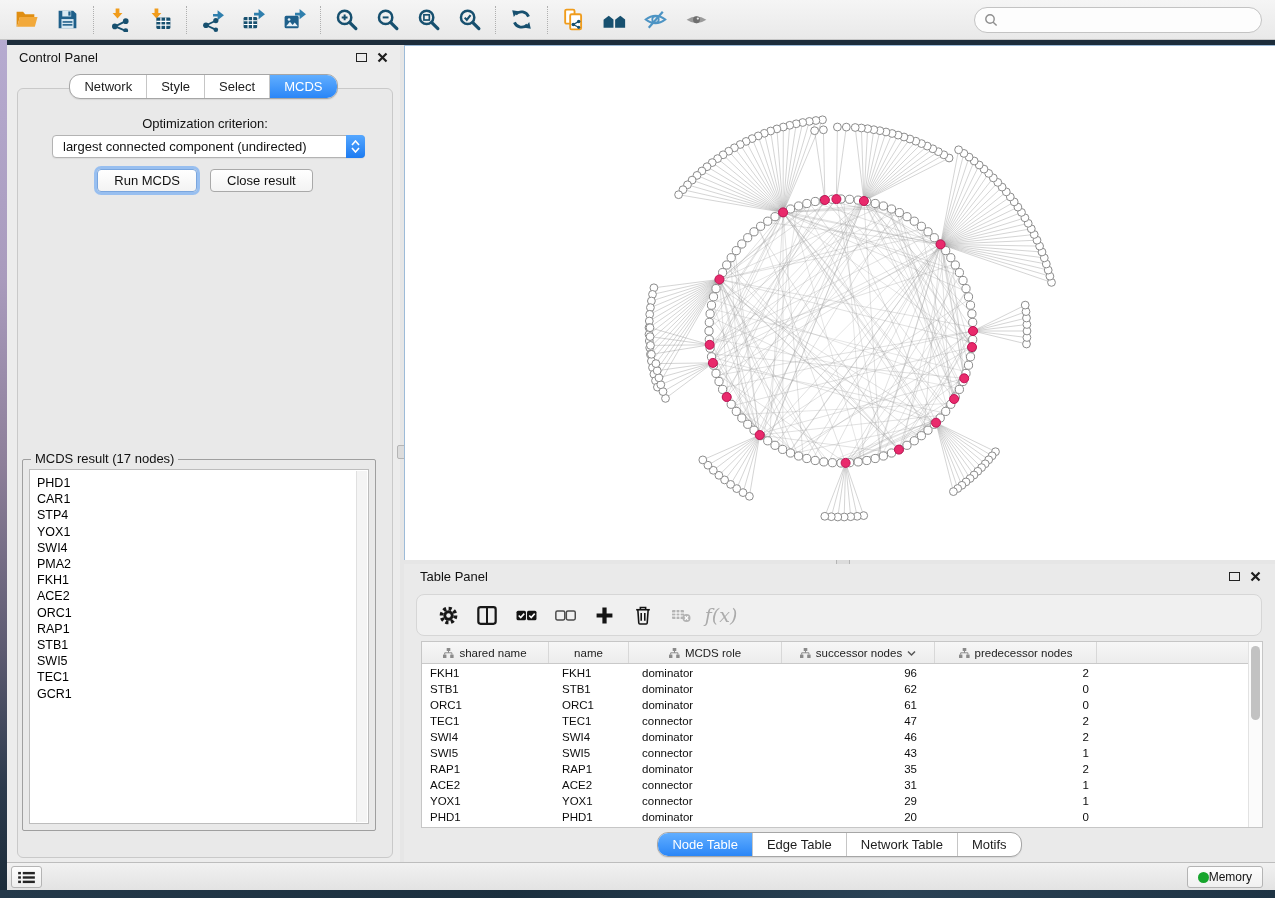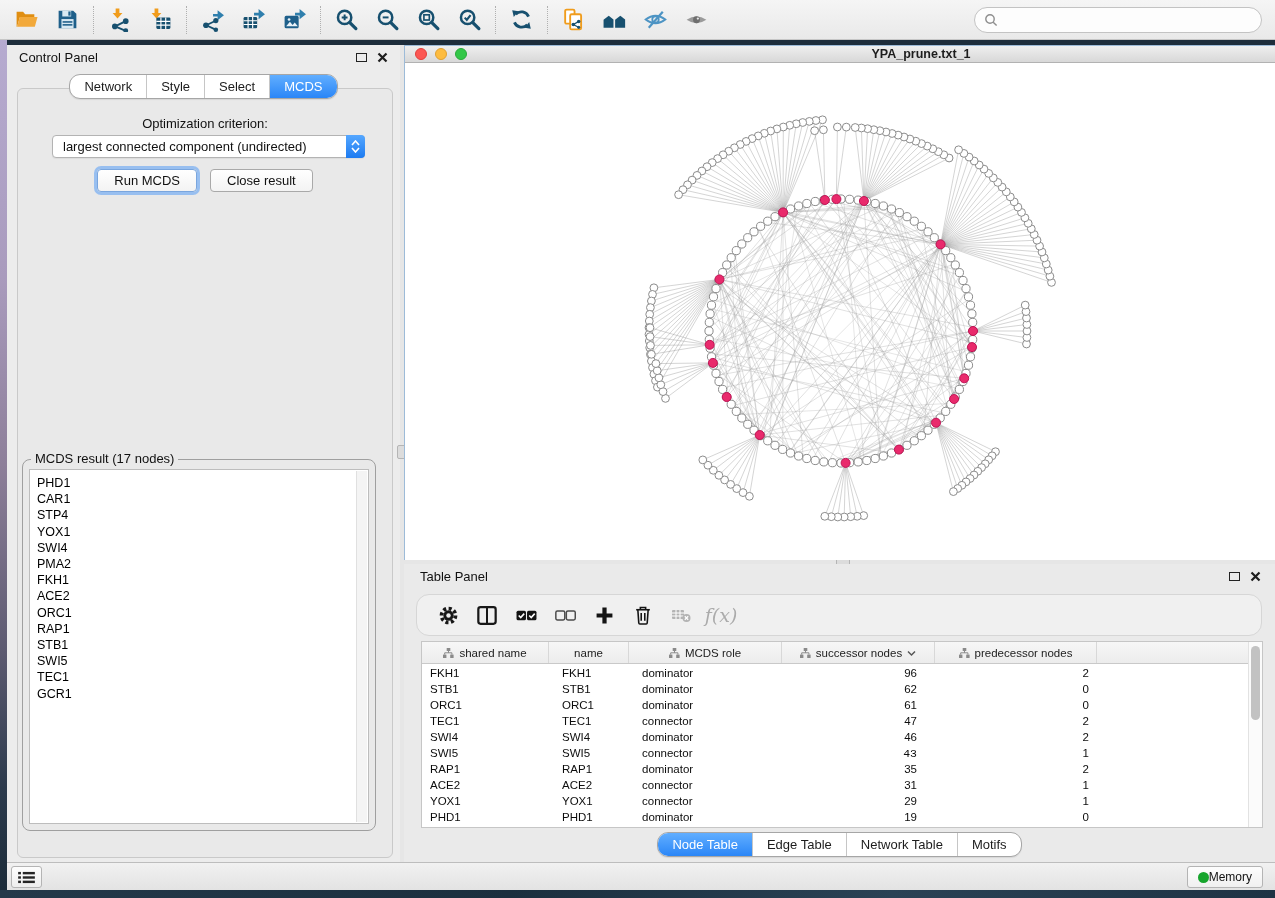--- a/index.html
+++ b/index.html
@@ -50,21 +50,21 @@
   .dd-step { width:19px; height:23px; margin:-1px -1px -1px 0; border-radius:0 4px 4px 0;
     background:linear-gradient(#55a7ff,#1d7bf1); display:flex; flex-direction:column;
     align-items:center; justify-content:center; gap:1px; }
   .dd-step svg { width:9px; height:6px; display:block; }
   .btnrow { position:absolute; left:0; top:80px; width:100%; display:flex; justify-content:center; gap:13px; }
   .mbtn { height:23px; padding:0 16px; background:linear-gradient(#ffffff,#f3f3f3);
     border:1px solid #a9a9a9; border-radius:4px; font-size:13px; color:#111;
     display:flex; align-items:center; font-family:inherit; }
   .mbtn.focused { border-color:#7aa6de; box-shadow:0 0 0 3px rgba(86,157,245,.55); }
   .groupbox { position:absolute; left:4px; right:16px; top:370px; height:372px;
-    border:1px solid #9f9f9f; border-radius:8px; }
+    border:1px solid #9f9f9f; border-radius:2px; }
   .groupbox-label { position:absolute; top:-9px; left:8px; background:#e9e9e9; padding:0 4px;
     font-size:13px; color:#111; }
   .mcds-list { position:absolute; left:6px; right:6px; top:9px; bottom:6px; background:#fff;
     border:1px solid #bdbdbd; overflow:hidden; padding:5px 0 0 7px; }
   .mcds-list .list-item { font-size:12.5px; line-height:16.2px; color:#000; }
   .list-scroll { position:absolute; right:1px; top:1px; bottom:1px; width:11px;
     background:#f4f4f4; border-left:1px solid #e0e0e0; }
 
   
   .vsplit { position:absolute; left:400px; top:45px; width:4px; height:817px; background:#e6e6e6; }
@@ -84,21 +84,21 @@
   .light.yellow { background:#fdbc40; border:1px solid #e0a032; }
   .light.green { background:#33c748; border:1px solid #2aa93b; }
   .net-title { position:absolute; left:516px; transform:translateX(-50%); top:1px;
     font-size:12.5px; font-weight:700; color:#1d1d1d; white-space:nowrap; }
   .net-canvas { position:absolute; left:0; top:17px; right:0; bottom:0; background:#fff; }
   .net-canvas svg { display:block; }
 
   
   .tpanel { position:absolute; left:404px; top:564px; width:871px; height:298px; background:#eaeaea; }
   .tp-toolbar { position:absolute; left:12px; right:13px; top:30px; height:42px;
-    background:#f0f0f0; border:1px solid #d6d6d6; border-radius:13px;
+    background:#f0f0f0; border:1px solid #d6d6d6; border-radius:8px;
     display:flex; align-items:center; padding-left:18px; gap:13px; }
   .tico { width:26px; height:26px; display:flex; align-items:center; justify-content:center; }
   .fx { font-family:"DejaVu Serif", serif; font-style:italic; font-size:19px; color:#ababab; }
   .ttable { position:absolute; left:17px; right:12px; top:77px; height:187px; background:#fff;
     border:1px solid #c6c6c6; overflow:hidden; }
   .thead { position:absolute; left:0; top:0; right:14px; height:22px;
     background:linear-gradient(#f7f7f7,#ececec); border-bottom:1px solid #c9c9c9; display:flex; }
   .th { display:flex; align-items:center; justify-content:center; gap:5px; height:100%;
     border-right:1px solid #d8d8d8; font-size:11.5px; color:#222; }
   .th:last-child { border-right:1px solid #d8d8d8;align-items:center; }
@@ -348,26 +348,20 @@
 </div>
 
 <div class="vsplit">
     <div class="vgrip"></div>
   </div>
 <div class="hsplit">
     <div class="hgrip"></div>
   </div>
 
 <div class="netwin">
-  <div class="net-titlebar">
-    <span class="light red"></span>
-    <span class="light yellow"></span>
-    <span class="light green"></span>
-    <span class="net-title">YPA_prune.txt_1</span>
-  </div>
   <div class="net-canvas" id="net-canvas">
       <svg width="869" height="497">
         <g>
           <line x1="314.5" y1="216.4" x2="477.8" y2="142.8" stroke="#969696" stroke-width="0.8" opacity="0.35"></line>
           <line x1="314.5" y1="216.4" x2="514.4" y2="374.2" stroke="#969696" stroke-width="0.8" opacity="0.35"></line>
           <line x1="314.5" y1="216.4" x2="519.0" y2="165.4" stroke="#969696" stroke-width="0.8" opacity="0.35"></line>
           <line x1="314.5" y1="216.4" x2="493.5" y2="386.8" stroke="#969696" stroke-width="0.8" opacity="0.35"></line>
           <line x1="314.5" y1="216.4" x2="414.4" y2="398.2" stroke="#969696" stroke-width="0.8" opacity="0.35"></line>
           <line x1="314.5" y1="216.4" x2="386.5" y2="390.4" stroke="#969696" stroke-width="0.8" opacity="0.35"></line>
           <line x1="314.5" y1="216.4" x2="425.5" y2="136.4" stroke="#969696" stroke-width="0.8" opacity="0.35"></line>
@@ -1112,21 +1106,21 @@
           <div class="td" style="width: 127px; text-align: left; padding-left: 8px; padding-right: 0px;">SWI4</div>
           <div class="td" style="width: 80px; text-align: left; padding-left: 13px; padding-right: 0px;">SWI4</div>
           <div class="td" style="width: 153px; text-align: left; padding-left: 13px; padding-right: 0px;">dominator</div>
           <div class="td" style="width: 153px; text-align: right; padding-left: 0px; padding-right: 18px;">46</div>
           <div class="td" style="width: 162px; text-align: right; padding-left: 0px; padding-right: 8px;">2</div>
         </div>
         <div class="tr">
           <div class="td" style="width: 127px; text-align: left; padding-left: 8px; padding-right: 0px;">SWI5</div>
           <div class="td" style="width: 80px; text-align: left; padding-left: 13px; padding-right: 0px;">SWI5</div>
           <div class="td" style="width: 153px; text-align: left; padding-left: 13px; padding-right: 0px;">connector</div>
-          <div class="td" style="width: 153px; text-align: right; padding-left: 0px; padding-right: 18px; font-family: Liberation Mono, monospace;">43</div>
+          <div class="td" style="width: 153px; text-align: right; padding-left: 0px; padding-right: 18px;">43</div>
           <div class="td" style="width: 162px; text-align: right; padding-left: 0px; padding-right: 8px;">1</div>
         </div>
         <div class="tr">
           <div class="td" style="width: 127px; text-align: left; padding-left: 8px; padding-right: 0px;">RAP1</div>
           <div class="td" style="width: 80px; text-align: left; padding-left: 13px; padding-right: 0px;">RAP1</div>
           <div class="td" style="width: 153px; text-align: left; padding-left: 13px; padding-right: 0px;">dominator</div>
           <div class="td" style="width: 153px; text-align: right; padding-left: 0px; padding-right: 18px;">35</div>
           <div class="td" style="width: 162px; text-align: right; padding-left: 0px; padding-right: 8px;">2</div>
         </div>
         <div class="tr">
@@ -1140,21 +1134,21 @@
           <div class="td" style="width: 127px; text-align: left; padding-left: 8px; padding-right: 0px;">YOX1</div>
           <div class="td" style="width: 80px; text-align: left; padding-left: 13px; padding-right: 0px;">YOX1</div>
           <div class="td" style="width: 153px; text-align: left; padding-left: 13px; padding-right: 0px;">connector</div>
           <div class="td" style="width: 153px; text-align: right; padding-left: 0px; padding-right: 18px;">29</div>
           <div class="td" style="width: 162px; text-align: right; padding-left: 0px; padding-right: 8px;">1</div>
         </div>
         <div class="tr">
           <div class="td" style="width: 127px; text-align: left; padding-left: 8px; padding-right: 0px;">PHD1</div>
           <div class="td" style="width: 80px; text-align: left; padding-left: 13px; padding-right: 0px;">PHD1</div>
           <div class="td" style="width: 153px; text-align: left; padding-left: 13px; padding-right: 0px;">dominator</div>
-          <div class="td" style="width: 153px; text-align: right; padding-left: 0px; padding-right: 18px;">19</div>
+          <div class="td" style="width: 153px; text-align: right; padding-left: 0px; padding-right: 18px;">20</div>
           <div class="td" style="width: 162px; text-align: right; padding-left: 0px; padding-right: 8px;">0</div>
         </div>
       </div>
     <div class="tscroll">
       <div class="tthumb"></div>
     </div>
   </div>
   <div class="tp-tabs-wrap"><span class="seg" id="tp-tabs">
         <div class="active">Node Table</div>
         <div>Edge Table</div>

